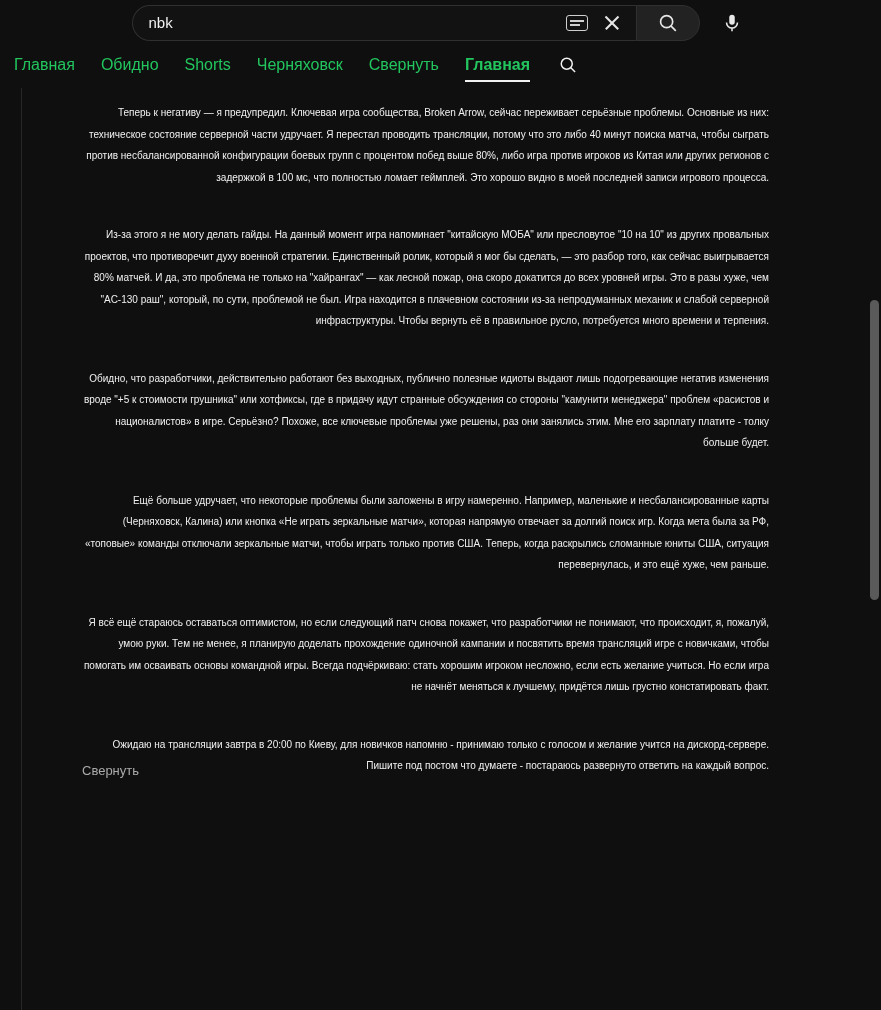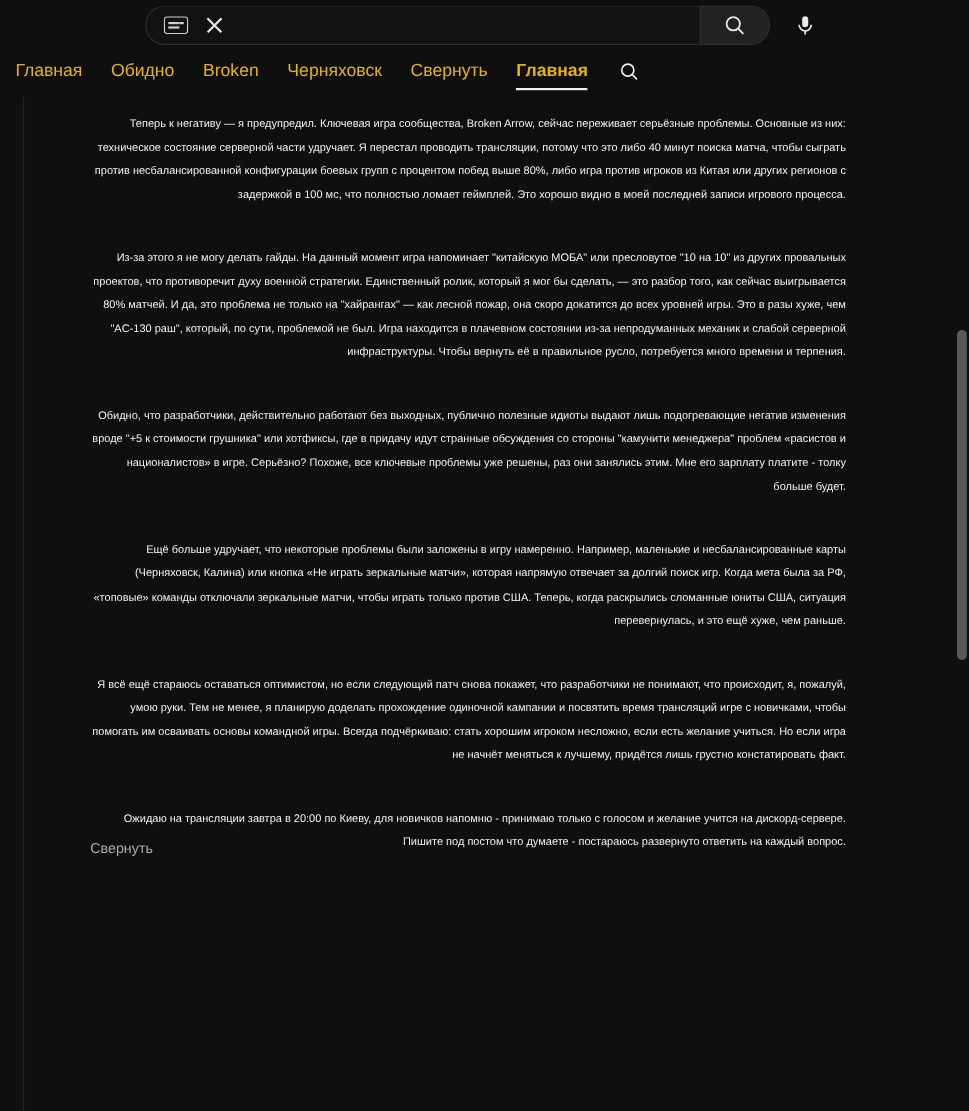--- a/index.html
+++ b/index.html
@@ -123,21 +123,21 @@
   .tabs {
     display: flex;
     align-items: center;
     gap: 26px;
     padding: 6px 14px 0 14px;
     height: 44px;
     position: relative;
   }
   .tab {
     font-size: 16px;
-    color: #eab308;
+    color: #22c55e;
     padding: 4px 0 12px 0;
     cursor: pointer;
     position: relative;
     white-space: nowrap;
     text-align: right;
   }
   .tab.active { font-weight: bold; }
   .tab.active::after {
     content: "";
     position: absolute;
@@ -208,20 +208,21 @@
   }
 </style>
 </head>
 <body>
 
 <div id="app">
 
   <div class="topbar">
     <div class="search-wrap">
       <div class="search-box">
+        <span class="search-text">nbk</span>
         <span class="kbd-icon"></span>
         <span class="clear-icon"></span>
       </div>
       <div class="search-btn">
         <svg width="22" height="22" viewBox="0 0 24 24" aria-hidden="true">
           <circle cx="10.5" cy="10.5" r="6.6" fill="none" stroke="#e8e8e8" stroke-width="1.8"></circle>
           <line x1="15.4" y1="15.4" x2="20.5" y2="20.5" stroke="#e8e8e8" stroke-width="1.8"></line>
         </svg>
       </div>
     </div>
@@ -230,21 +231,21 @@
         <rect x="9" y="3" width="6" height="11" rx="3" fill="#e8e8e8"></rect>
         <path d="M6 11.5a6 6 0 0 0 12 0" fill="none" stroke="#e8e8e8" stroke-width="1.7"></path>
         <line x1="12" y1="17.5" x2="12" y2="21" stroke="#e8e8e8" stroke-width="1.7"></line>
       </svg>
     </div>
   </div>
 
   <div class="tabs">
     <div class="tab">Главная</div>
     <div class="tab">Обидно</div>
-    <div class="tab">Broken</div>
+    <div class="tab">Shorts</div>
     <div class="tab">Черняховск</div>
     <div class="tab">Свернуть</div>
     <div class="tab active">Главная</div>
     <div class="tab-search-icon">
       <svg width="20" height="20" viewBox="0 0 24 24" aria-hidden="true">
         <circle cx="10.5" cy="10.5" r="6.6" fill="none" stroke="#f1f1f1" stroke-width="1.8"></circle>
         <line x1="15.4" y1="15.4" x2="20.5" y2="20.5" stroke="#f1f1f1" stroke-width="1.8"></line>
       </svg>
     </div>
   </div>

